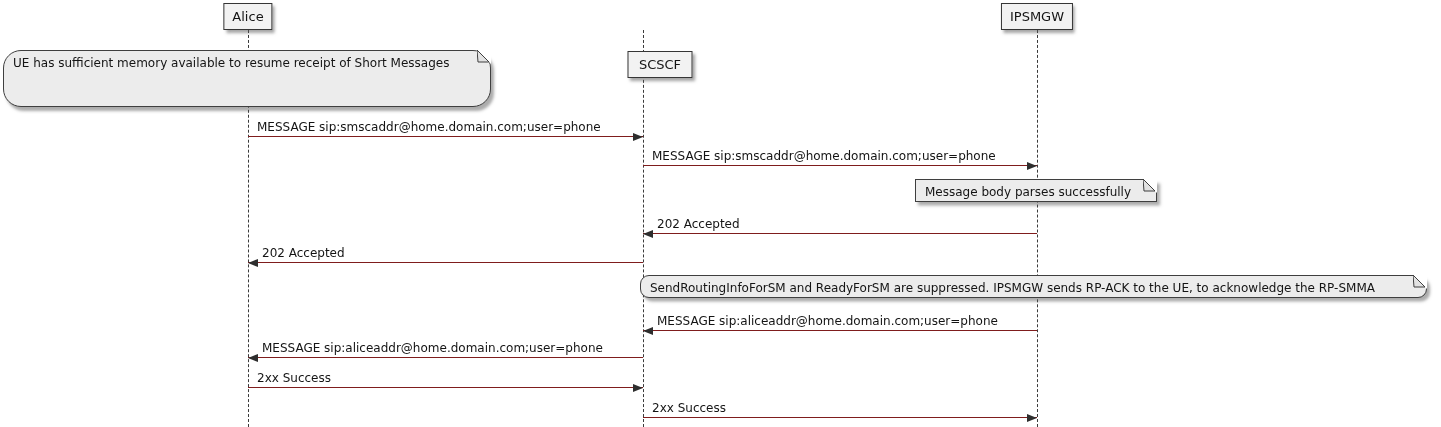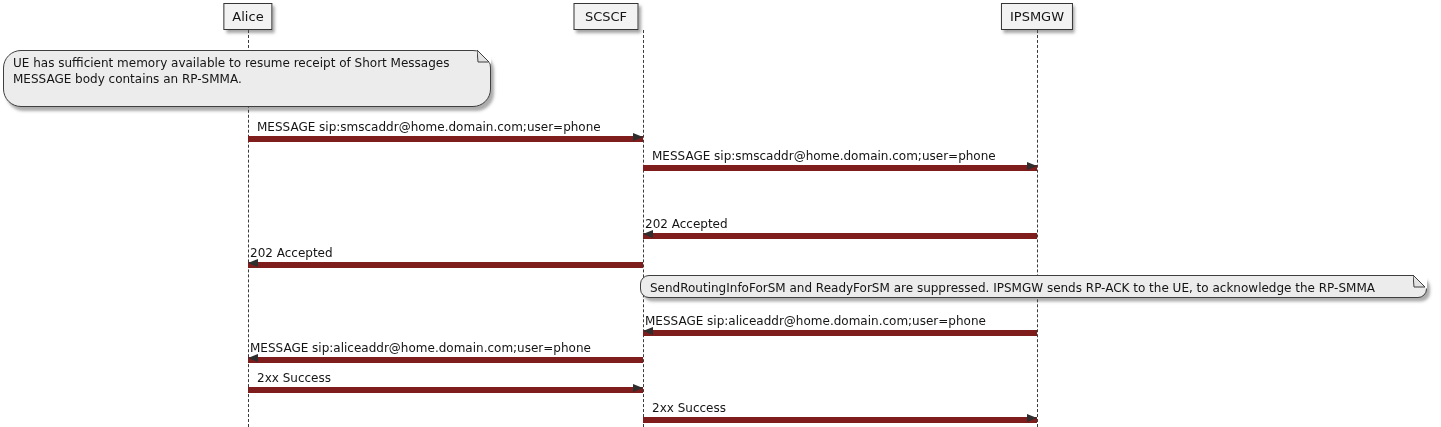--- a/index.html
+++ b/index.html
@@ -62,32 +62,32 @@
   .note .note-line { display: block; line-height: 16px; }
   .note .fold {
     position: absolute;
     top: -1px;
     right: -1px;
   }
   
   .msg {
     position: absolute;
     height: 17px;
-    border-bottom: 6px solid #7f1d1d;
+    border-bottom: 1px solid #7f1d1d;
     box-sizing: content-box;
     z-index: 2;
   }
   .msg .label {
     position: absolute;
     bottom: 2px;
     white-space: nowrap;
     font-size: 12px;
   }
   .msg.dir-right .label { left: 9px; }
-  .msg.dir-left  .label { left: 2px; }
+  .msg.dir-left  .label { left: 14px; }
   .arrow {
     position: absolute;
     width: 0;
     height: 0;
     bottom: -5px;
     border-top: 4.5px solid transparent;
     border-bottom: 4.5px solid transparent;
   }
   .msg.dir-right .arrow {
     right: 0;
@@ -103,46 +103,52 @@
 
 <div class="canvas">
 
   <div class="lifeline" style="left:248px;"></div>
   <div class="lifeline" style="left:643px;"></div>
   <div class="lifeline" style="left:1037px;"></div>
 
   <div class="participant" style="left:248px; min-width:48px;">
     <span>Alice</span>
   </div>
-  <div class="participant" style="left:606px; min-width:65px;">
+  <div class="participant" style="left:660px; min-width:65px;margin-top:48px;">
     <span>SCSCF</span>
   </div>
   <div class="participant" style="left:1037px; min-width:72px;justify-content:flex-end;">
     <span>IPSMGW</span>
   </div>
 
   <div class="note" style="left:3px; top:50px; width:488px; height:57px;border-radius:18px;">
     <svg class="fold" width="14" height="14">
       <polygon points="0,0 14,0 14,14" fill="#ffffff"></polygon>
       <polygon points="0,0 12,12 1,12" fill="#E2E2E2" stroke="#3f3f3f" stroke-width="1"></polygon>
     </svg>
     <span class="note-line">UE has sufficient memory available to resume receipt of Short Messages</span>
-    <span class="note-line">MESSAGE body contains an RP-SMMA.</span>
   </div>
 
   <div class="msg dir-right" style="left:248px; top:119px; width:395px;">
     <span class="label">MESSAGE sip:smscaddr@home.domain.com;user=phone</span>
     <span class="arrow"></span>
   </div>
 
   <div class="msg dir-right" style="left:643px; top:148px; width:394px;">
     <span class="label">MESSAGE sip:smscaddr@home.domain.com;user=phone</span>
     <span class="arrow"></span>
   </div>
 
+  <div class="note" style="left:915px; top:179px; width:242px; height:23px;">
+    <svg class="fold" width="14" height="14">
+      <polygon points="0,0 14,0 14,14" fill="#ffffff"></polygon>
+      <polygon points="0,0 12,12 1,12" fill="#E2E2E2" stroke="#3f3f3f" stroke-width="1"></polygon>
+    </svg>
+    <span class="note-line">Message body parses successfully</span>
+  </div>
 
   <div class="msg dir-left" style="left:643px; top:216px; width:394px;">
     <span class="label">202 Accepted</span>
     <span class="arrow"></span>
   </div>
 
   <div class="msg dir-left" style="left:248px; top:245px; width:395px;">
     <span class="label">202 Accepted</span>
     <span class="arrow"></span>
   </div>

